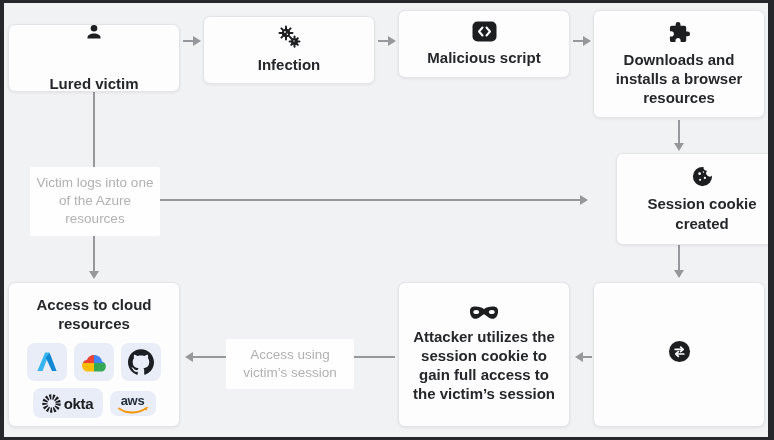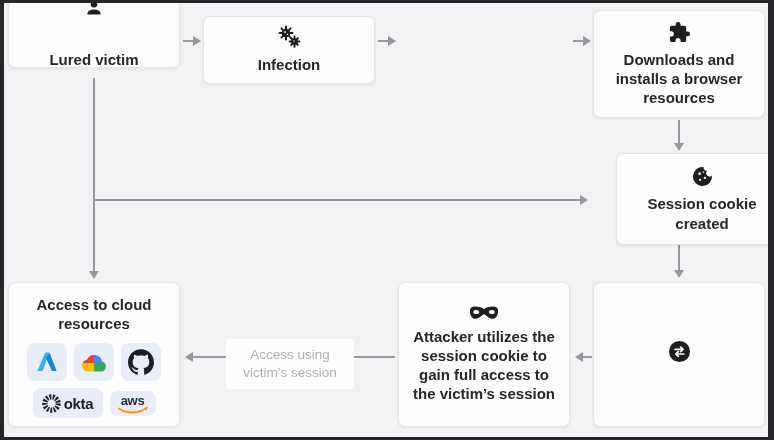--- a/index.html
+++ b/index.html
@@ -73,25 +73,28 @@
 
   <div class="vline" style="left:678px;top:245px;height:26px;"></div>
   <div class="head down" style="left:674px;top:270px;"></div>
 
   <div class="hline" style="top:356px;left:583px;width:9px;"></div>
   <div class="head left" style="top:352px;left:575px;"></div>
 
   <div class="hline" style="top:356px;left:193px;width:202px;"></div>
   <div class="head left" style="top:352px;left:185px;"></div>
 
+  <div class="edge-label" style="left:30px;top:167px;width:130px;">
+    <span>Victim logs into one of the Azure resources</span>
+  </div>
   <div class="edge-label" style="left:226px;top:339px;width:128px;">
     <span>Access using victim’s session</span>
   </div>
 
-  <div class="node" style="left:8px;top:0;width:172px;height:68px;gap:24px;">
+  <div class="node" style="left:8px;top:24px;width:172px;height:68px;gap:24px;">
     <span class="icon">
       <svg width="22" height="22" viewBox="0 0 24 24">
           <circle cx="12" cy="6.8" r="3.6" fill="#1d1e20"></circle>
           <path d="M4.8 17.5c0-3.2 3.2-4.9 7.2-4.9s7.2 1.7 7.2 4.9v.4H4.8z" fill="#1d1e20"></path>
         </svg>
     </span>
     <span>Lured victim</span>
   </div>
 
   <div class="node" style="left:203px;top:16px;width:172px;height:68px;">
@@ -118,20 +121,30 @@
         <circle cx="9" cy="8" r="4.3" fill="#1d1e20"></circle>
           <circle cx="17.5" cy="16.6" r="3.4" fill="#1d1e20"></circle>
         <circle cx="8" cy="7" r="0.9" fill="#fff"></circle>
           <circle cx="10.4" cy="9.2" r="0.7" fill="#fff"></circle>
           <circle cx="17" cy="16" r="0.7" fill="#fff"></circle>
       </svg>
     </span>
     <span>Infection</span>
   </div>
 
+  <div class="node" style="left:398px;top:10px;width:172px;height:68px;">
+    <span class="icon">
+      <svg width="25" height="21" viewBox="0 0 25 21">
+          <rect x="0.5" y="0.5" width="24" height="20" rx="5" fill="#1d1e20"></rect>
+        <path d="M10.5 6.5L7 10.5l3.5 4" stroke="#fff" stroke-width="2" fill="none" stroke-linecap="round" stroke-linejoin="round"></path>
+        <path d="M14.5 6.5l3.5 4-3.5 4" stroke="#fff" stroke-width="2" fill="none" stroke-linecap="round" stroke-linejoin="round"></path>
+      </svg>
+    </span>
+    <span>Malicious script</span>
+  </div>
 
   <div class="node" style="left:593px;top:10px;width:172px;height:108px;">
     <span class="icon">
       <svg width="23" height="23" viewBox="0 0 24 24">
           <path fill="#1d1e20" d="M20.5 11H19V7c0-1.1-.9-2-2-2h-4V3.5a2.5 2.5 0 0 0-5 0V5H4c-1.1 0-2 .9-2 2v3.8h1.5c1.5 0 2.7 1.2 2.7 2.7S5 16.2 3.5 16.2H2V20c0 1.1.9 2 2 2h3.8v-1.5c0-1.5 1.2-2.7 2.7-2.7 1.5 0 2.7 1.2 2.7 2.7V22H17c1.1 0 2-.9 2-2v-4h1.5a2.5 2.5 0 0 0 0-5z"></path>
         </svg>
     </span>
     <span>Downloads and installs a browser resources</span>
   </div>
 

